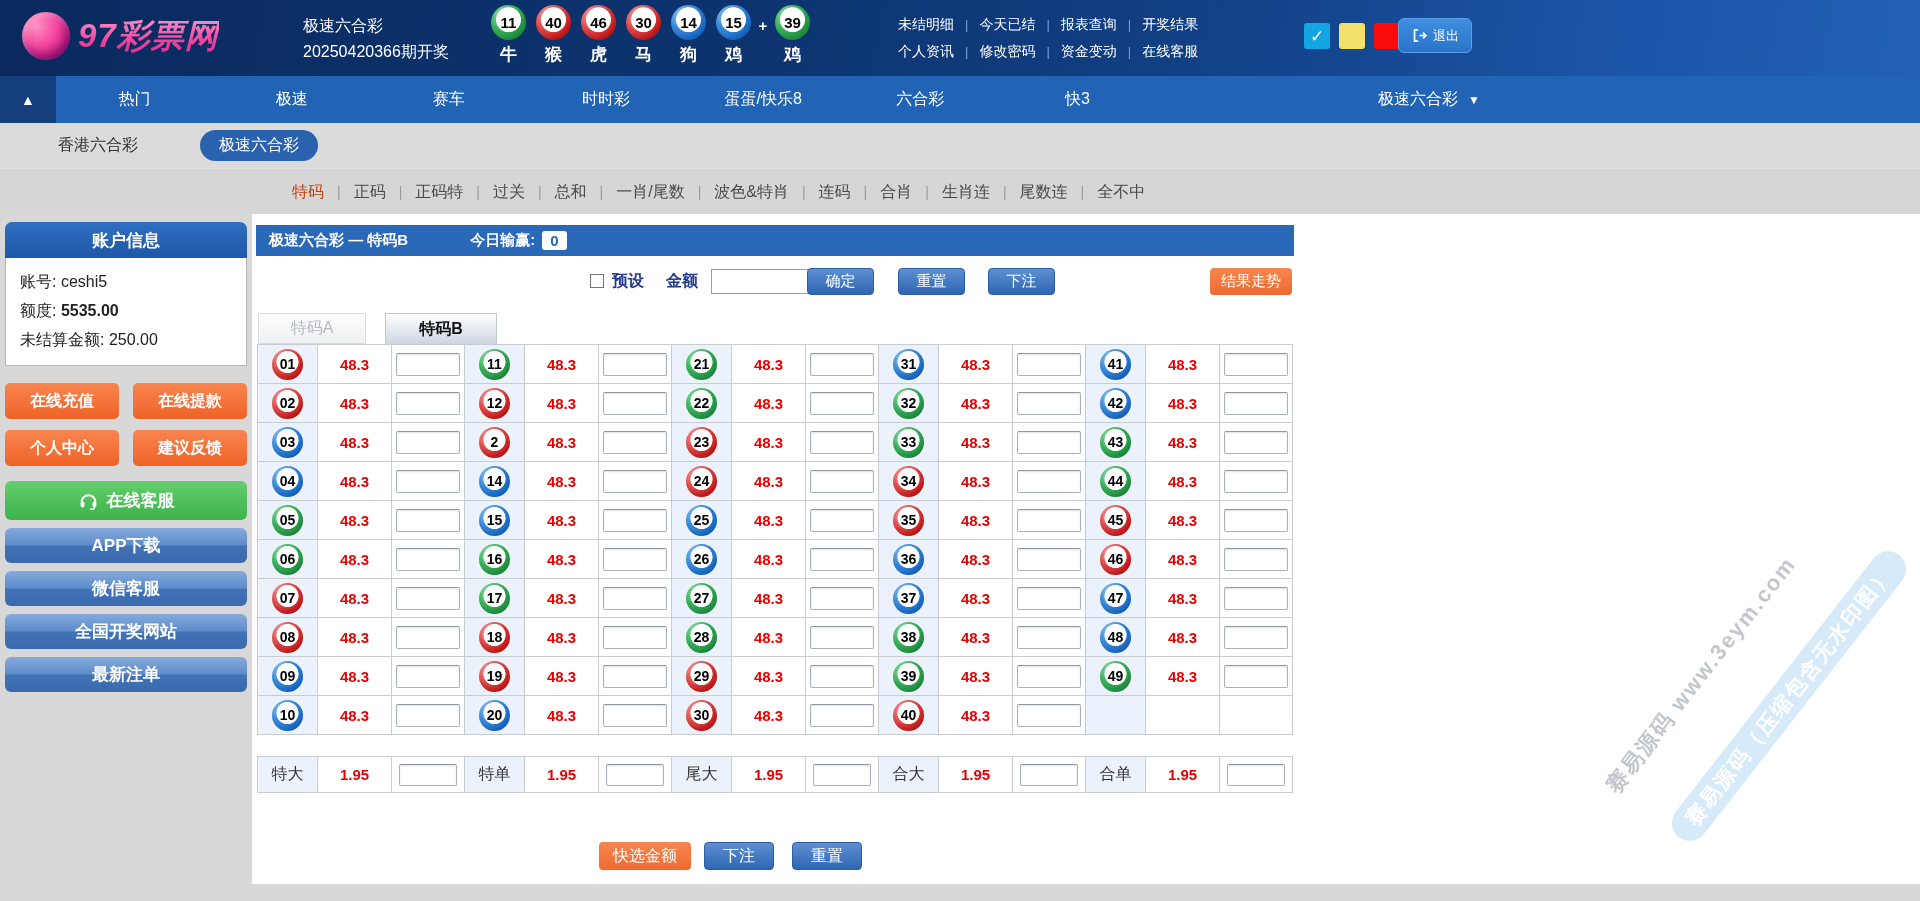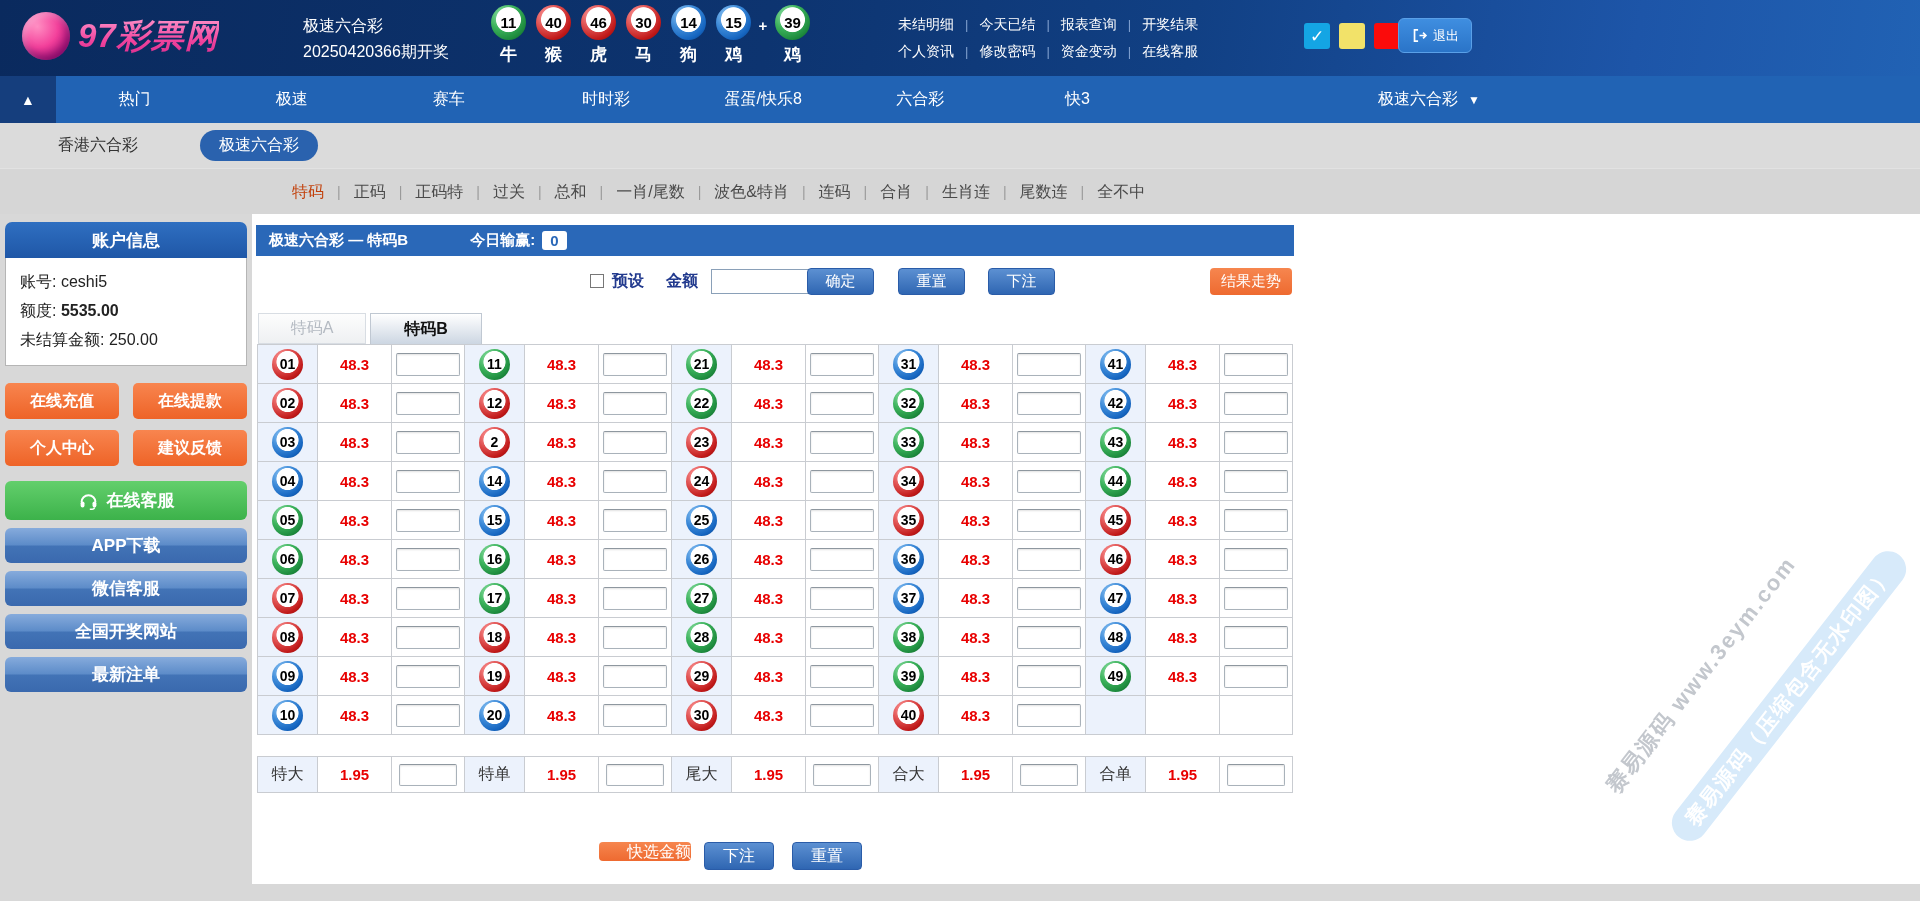--- a/index.html
+++ b/index.html
@@ -123,37 +123,37 @@
     position:absolute; left:958px; top:2px; width:82px; height:27px;
     background:linear-gradient(#f6864f,#ee6a30); border:none; border-radius:4px;
     color:#fff; font-size:15px; cursor:pointer;
   }
   
   .sub-tabs { position:absolute; left:6px; top:99px; display:flex; }
   .sub-tab {
     width:108px; height:31px; display:flex; align-items:center; justify-content:center;
     font-size:16px; cursor:pointer;
   }
-  .sub-tab.inactive { background:linear-gradient(#fdfdfd,#eef0f2); border:1px solid #d8dde3; color:#b4bac2; margin-right:4px; }
+  .sub-tab.inactive { background:linear-gradient(#fdfdfd,#eef0f2); border:1px solid #d8dde3; color:#b4bac2; margin-right:19px; }
   .sub-tab.active { background:linear-gradient(#ffffff,#ccd6e2); border:1px solid #c0c8d2; border-bottom:none; color:#111; font-weight:bold; width:112px; }
   
   table.bet-table { border-collapse:collapse; table-layout:fixed; background:#fff; }
   table.bet-table td { border:1px solid #c9ccd1; text-align:center; vertical-align:middle; }
   .num-table { position:absolute; left:5px; top:130px; width:1036px; }
   .num-table tr { height:39px; }
   .bottom-table { position:absolute; left:5px; top:542px; width:1036px; }
   .bottom-table tr { height:36px; }
   td.cell-ball { background:#ecf2fc;margin-top:31px; }
   td.cell-odds { color:#e80000; font-weight:bold; font-size:15px; }
   td.cell-label { background:#ecf2fc; color:#333; font-size:16px; }
   .bet-input { width:64px; height:23px; border:1px solid #a9b2ba; border-top-color:#8e979f; border-radius:2px; background:#fff; box-shadow:inset 0 1px 2px rgba(0,0,0,.12); padding:0 3px; font-size:13px; }
   .bet-input.small { width:58px; height:22px; }
   
   .bottom-actions { position:absolute; left:0px; top:628px; width:1046px; height:30px; }
-  .btn-quick { position:absolute; left:347px; top:0; width:92px; height:19px; background:linear-gradient(#f6864f,#ee6a30); border:none; border-radius:4px; color:#fff; font-size:16px; cursor:pointer;text-align:right; }
+  .btn-quick { position:absolute; left:347px; top:0; width:92px; height:28px; background:linear-gradient(#f6864f,#ee6a30); border:none; border-radius:4px; color:#fff; font-size:16px; cursor:pointer; }
   .btn-bbet { position:absolute; left:452px; top:0; width:70px; }
   .btn-breset { position:absolute; left:540px; top:0; width:70px; }
   .bottom-actions .btn-blue { height:28px; font-size:16px; }
   
   .wm { position:absolute; transform:rotate(-52deg); white-space:nowrap; pointer-events:none; }
   .wm-gray { left:1555px; top:660px; color:#c3c7cd; font-size:22px; font-weight:bold; letter-spacing:2px; }
   .wm-pill { left:1610px; top:678px; background:#d7eafa; color:#fff; font-size:21px; font-weight:bold; border-radius:20px; padding:4px 18px; letter-spacing:2px; }
   .footer-strip { position:absolute; left:0; top:884px; width:1920px; height:17px; background:#d8d8d8; }
 </style>
 </head>

